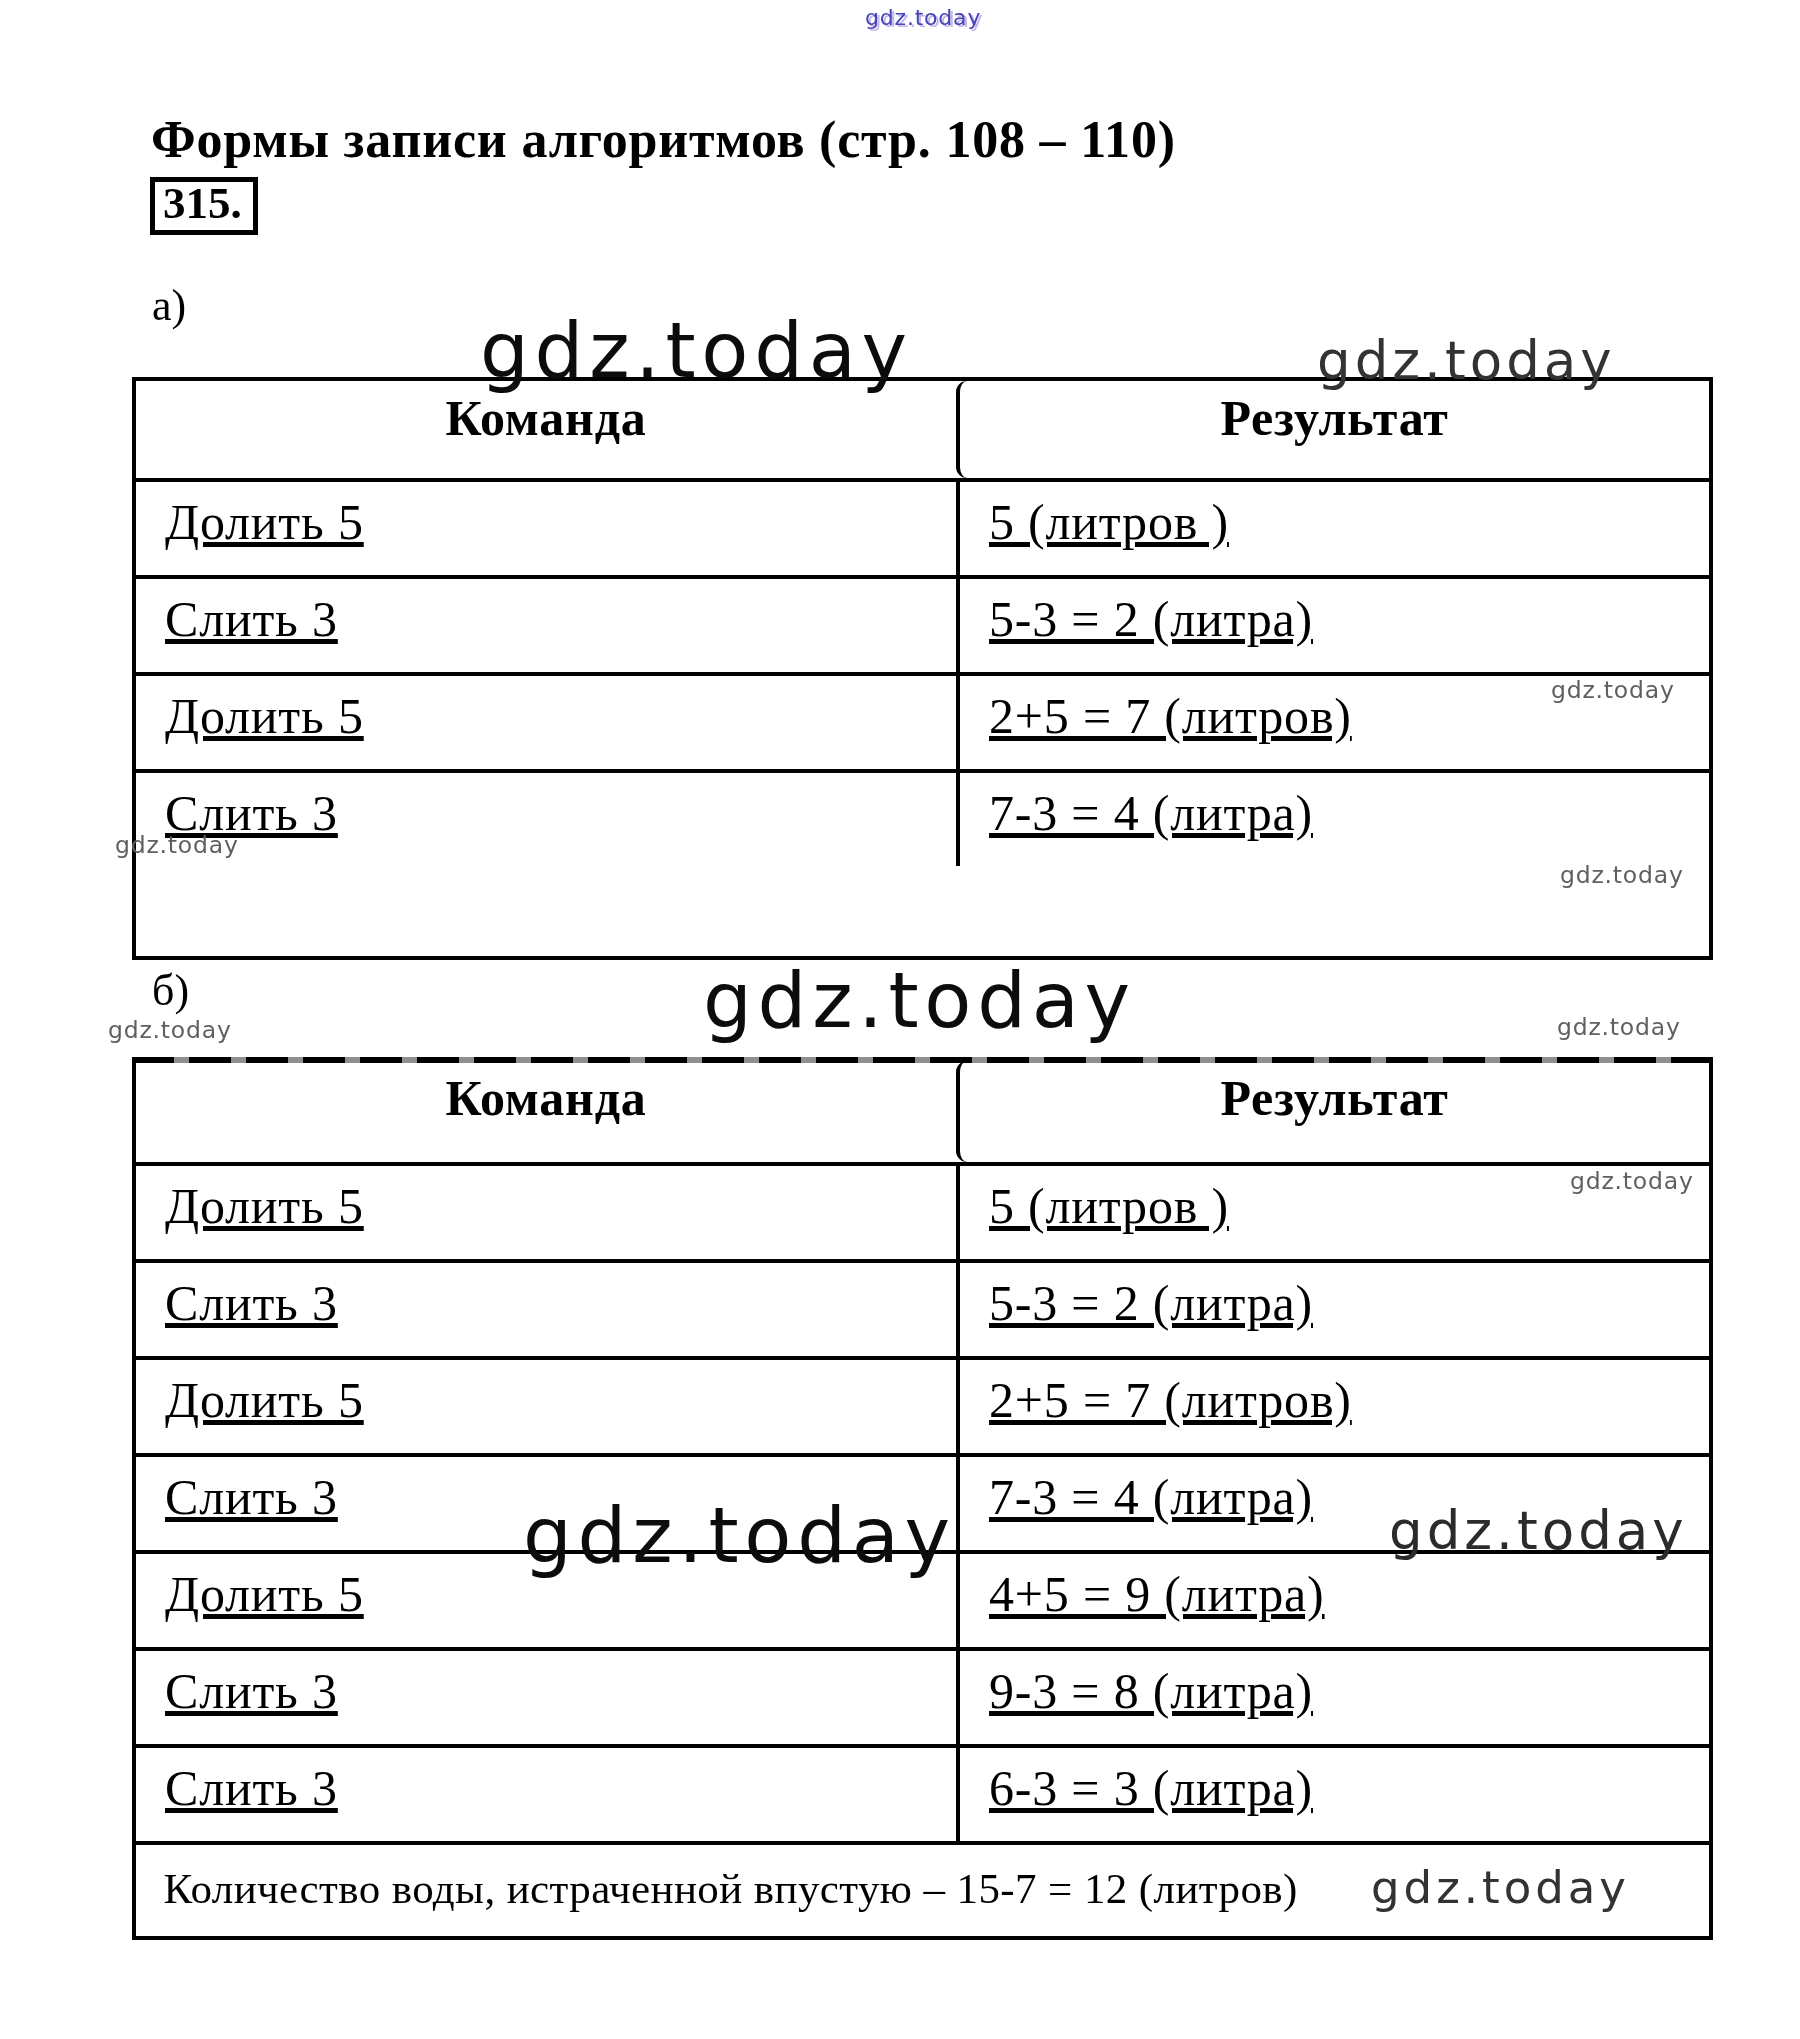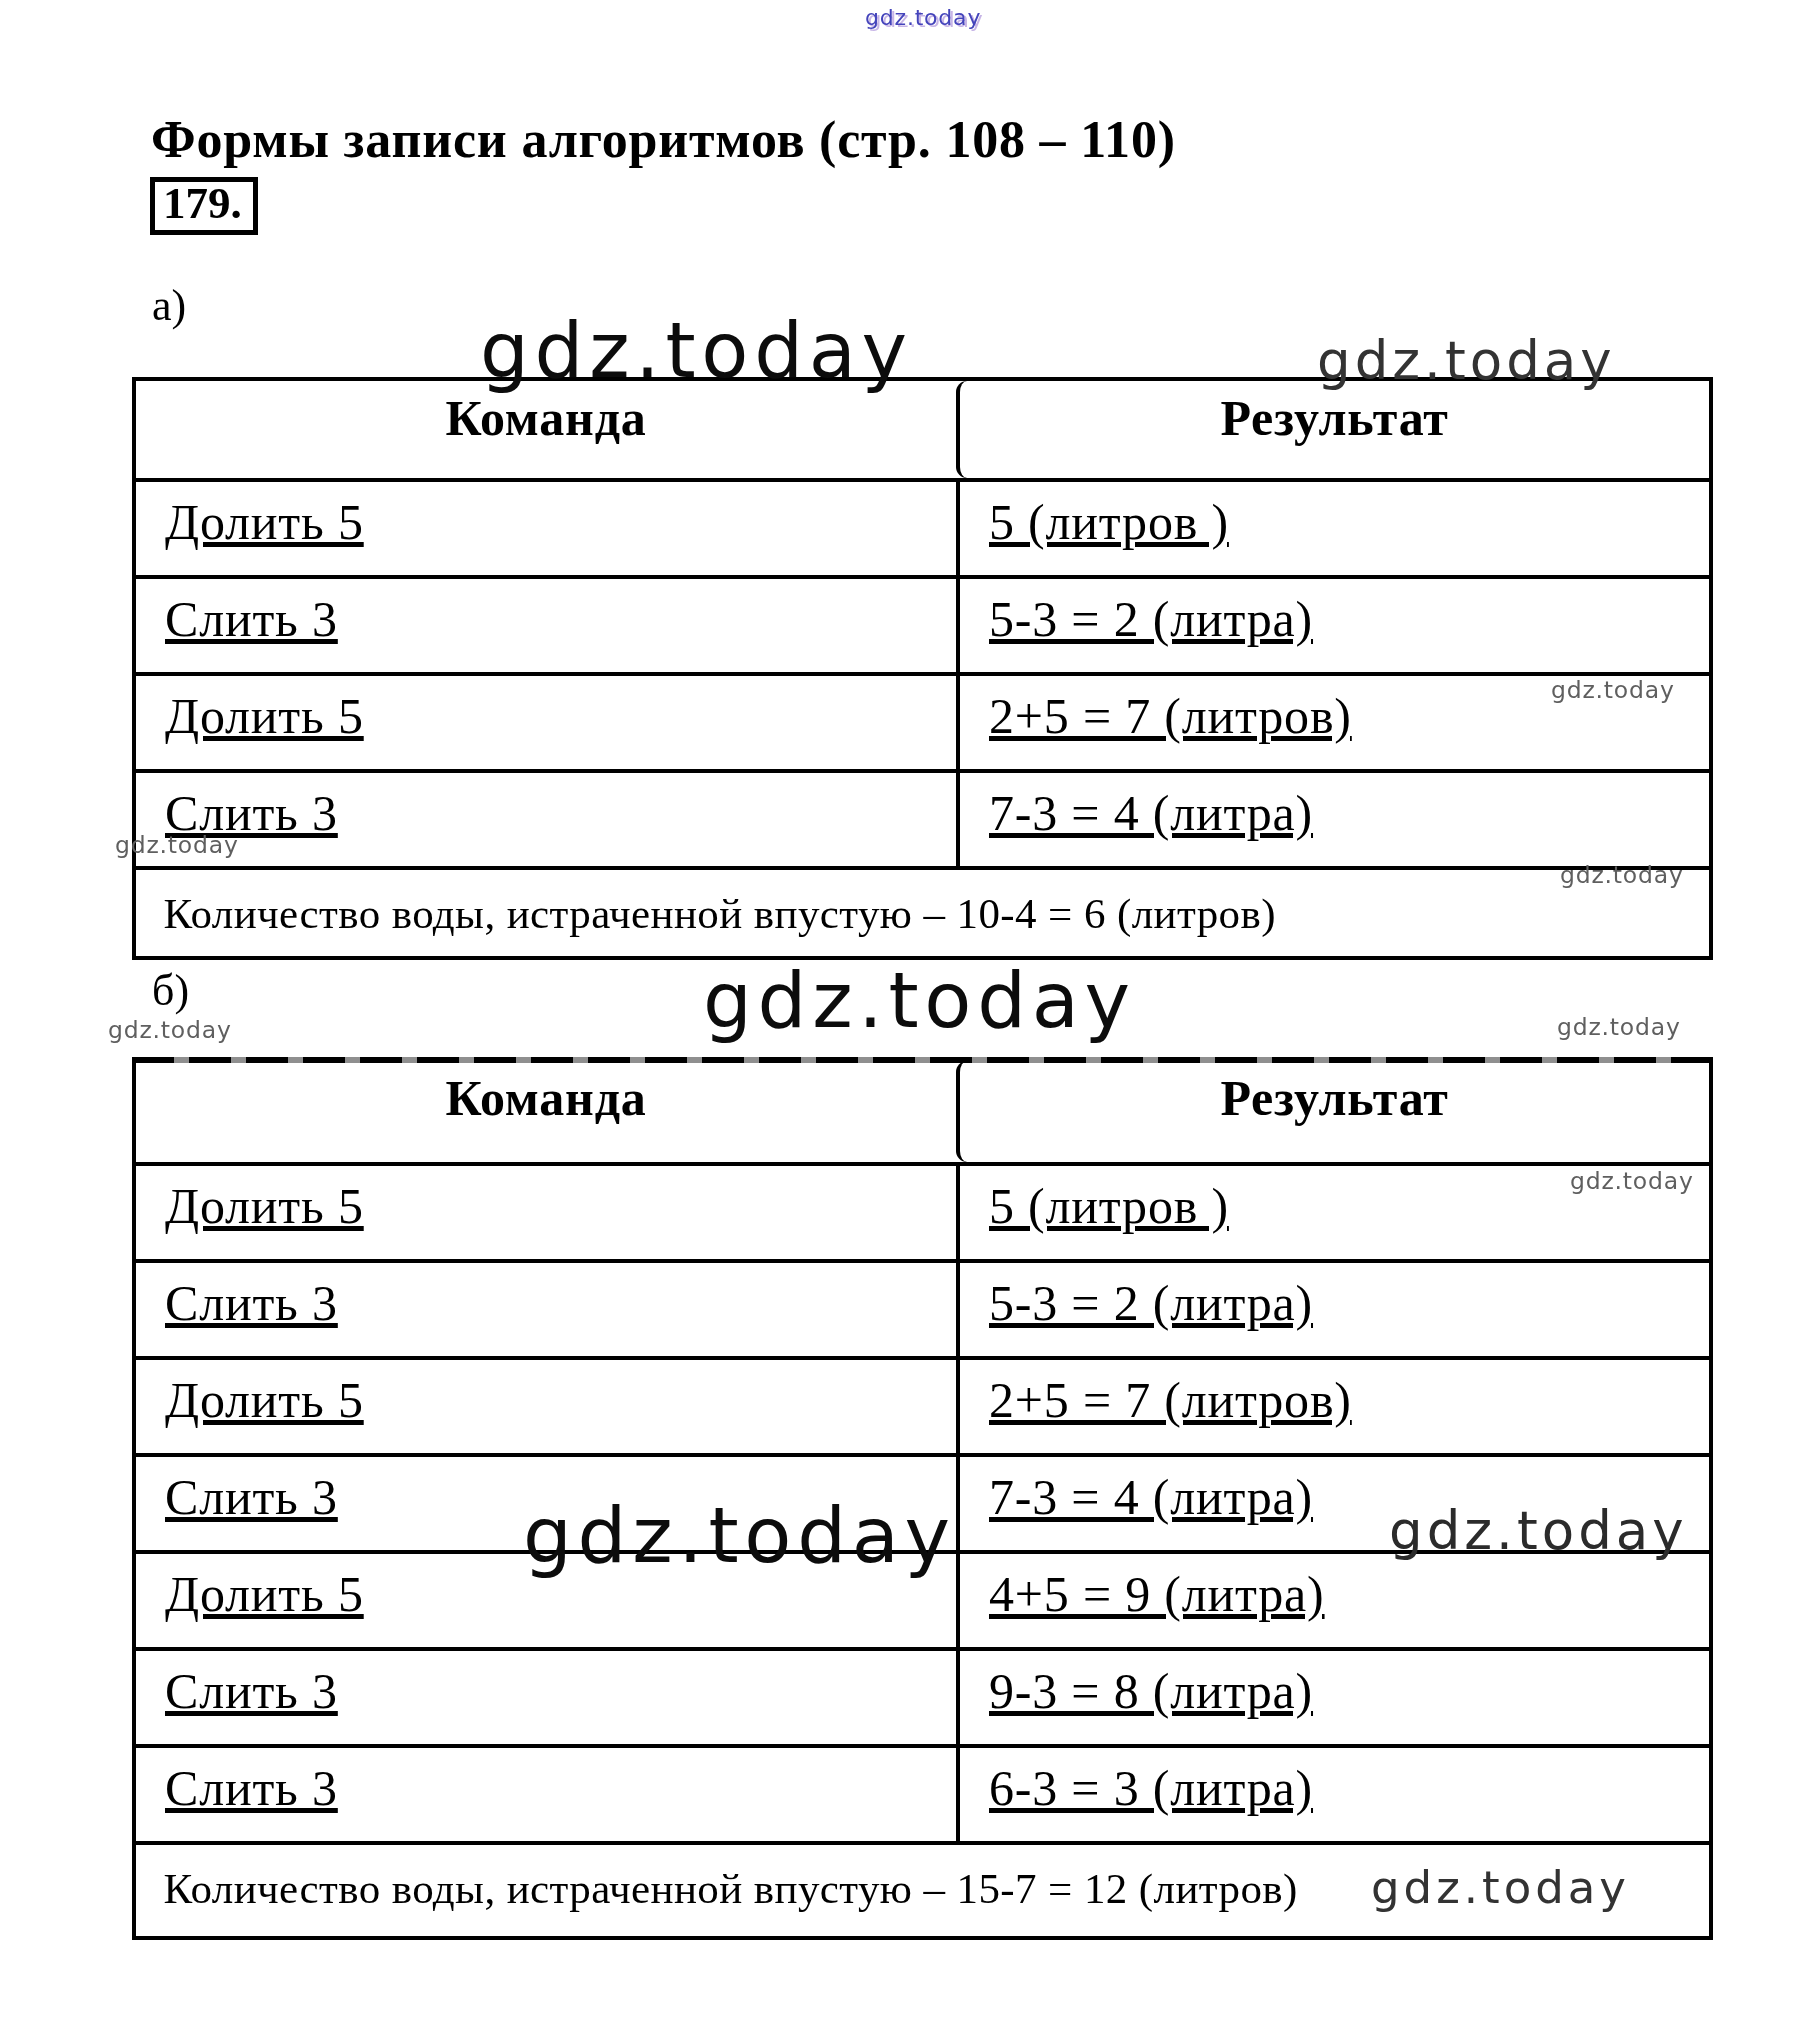--- a/index.html
+++ b/index.html
@@ -124,41 +124,40 @@
     letter-spacing: 0.8px;
     text-shadow: 2.4px 1.6px 0 rgba(130, 90, 200, 0.45);
   }
 </style>
 </head>
 <body>
 
 <div class="page">
 
   <div class="title-line" id="title2">Формы записи алгоритмов (стр. 108 – 110)</div>
-  <div class="problem-box">179.</div>
+  <div class="problem-box">315.</div>
 
   <div class="section-label" id="label-a">а)</div>
 
   <div class="answer-table" id="table-a">
     <div class="cell th">Команда</div>
     <div class="cell th col-right">Результат</div>
 
     <div class="cell td row-line">Долить 5</div>
     <div class="cell td row-line col-right">5 (литров )</div>
 
     <div class="cell td row-line">Слить 3</div>
     <div class="cell td row-line col-right">5-3 = 2 (литра)</div>
 
     <div class="cell td row-line">Долить 5</div>
     <div class="cell td row-line col-right">2+5 = 7 (литров)</div>
 
     <div class="cell td row-line">Слить 3</div>
     <div class="cell td row-line col-right">7-3 = 4 (литра)</div>
 
-    <div class="cell tf">Количество воды, истраченной впустую – 10-4 = 6 (литров)</div>
   </div>
 
   <div class="section-label" id="label-b">б)</div>
 
   <div class="answer-table" id="table-b">
     <div class="cell th">Команда</div>
     <div class="cell th col-right">Результат</div>
 
     <div class="cell td row-line">Долить 5</div>
     <div class="cell td row-line col-right">5 (литров )</div>

